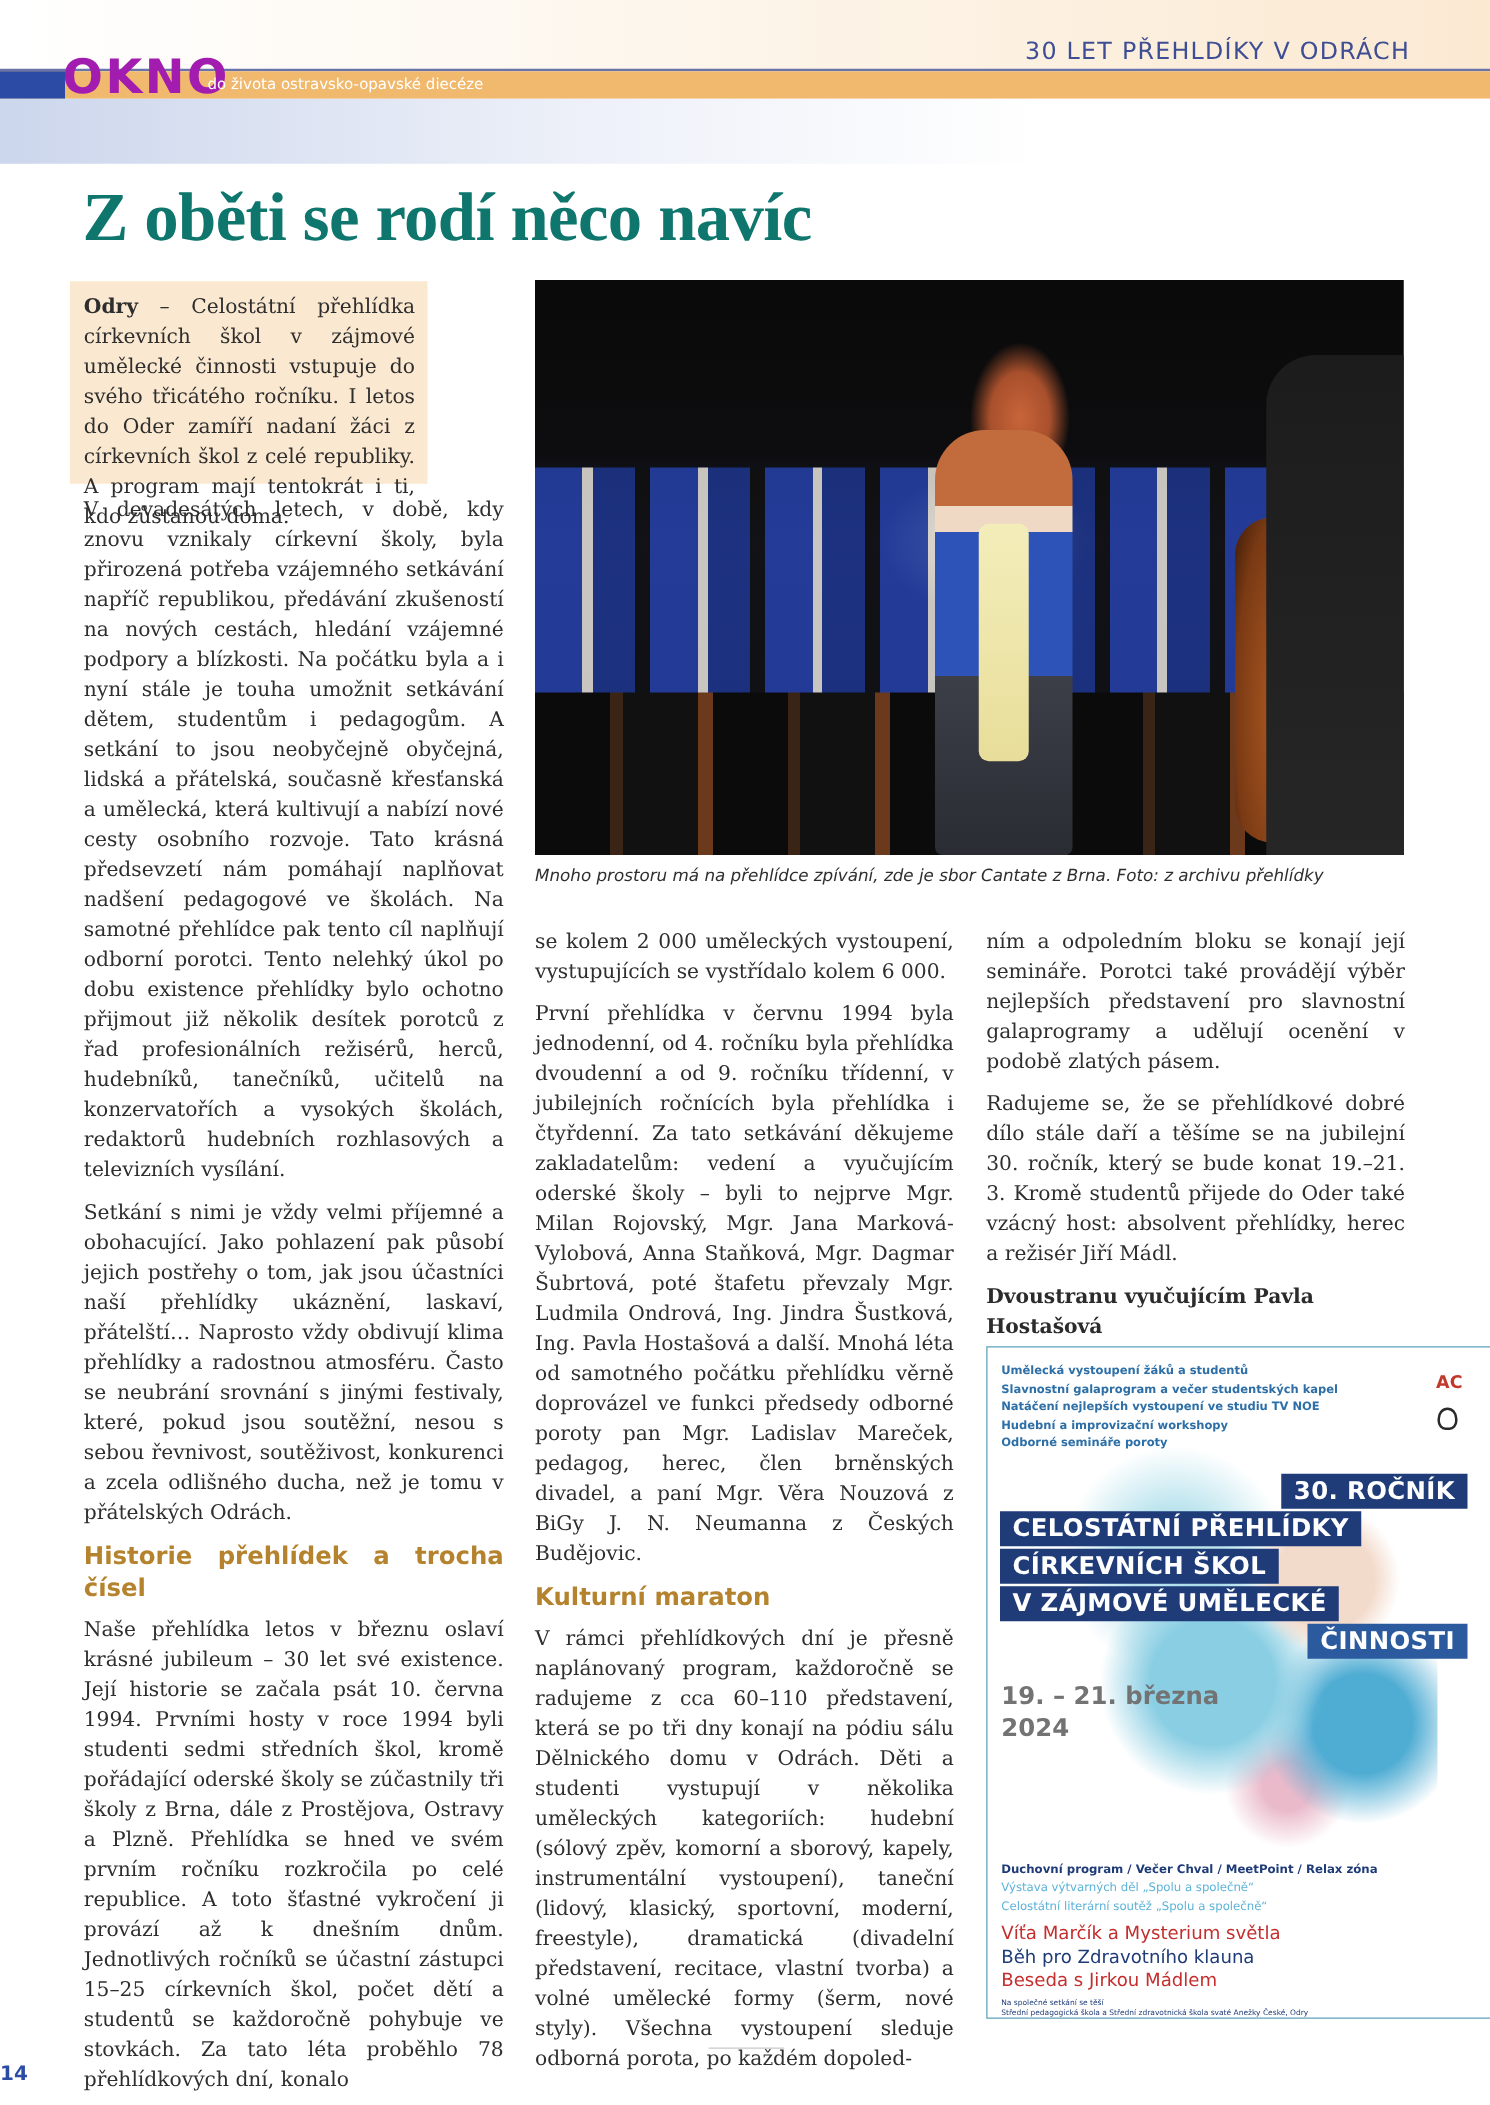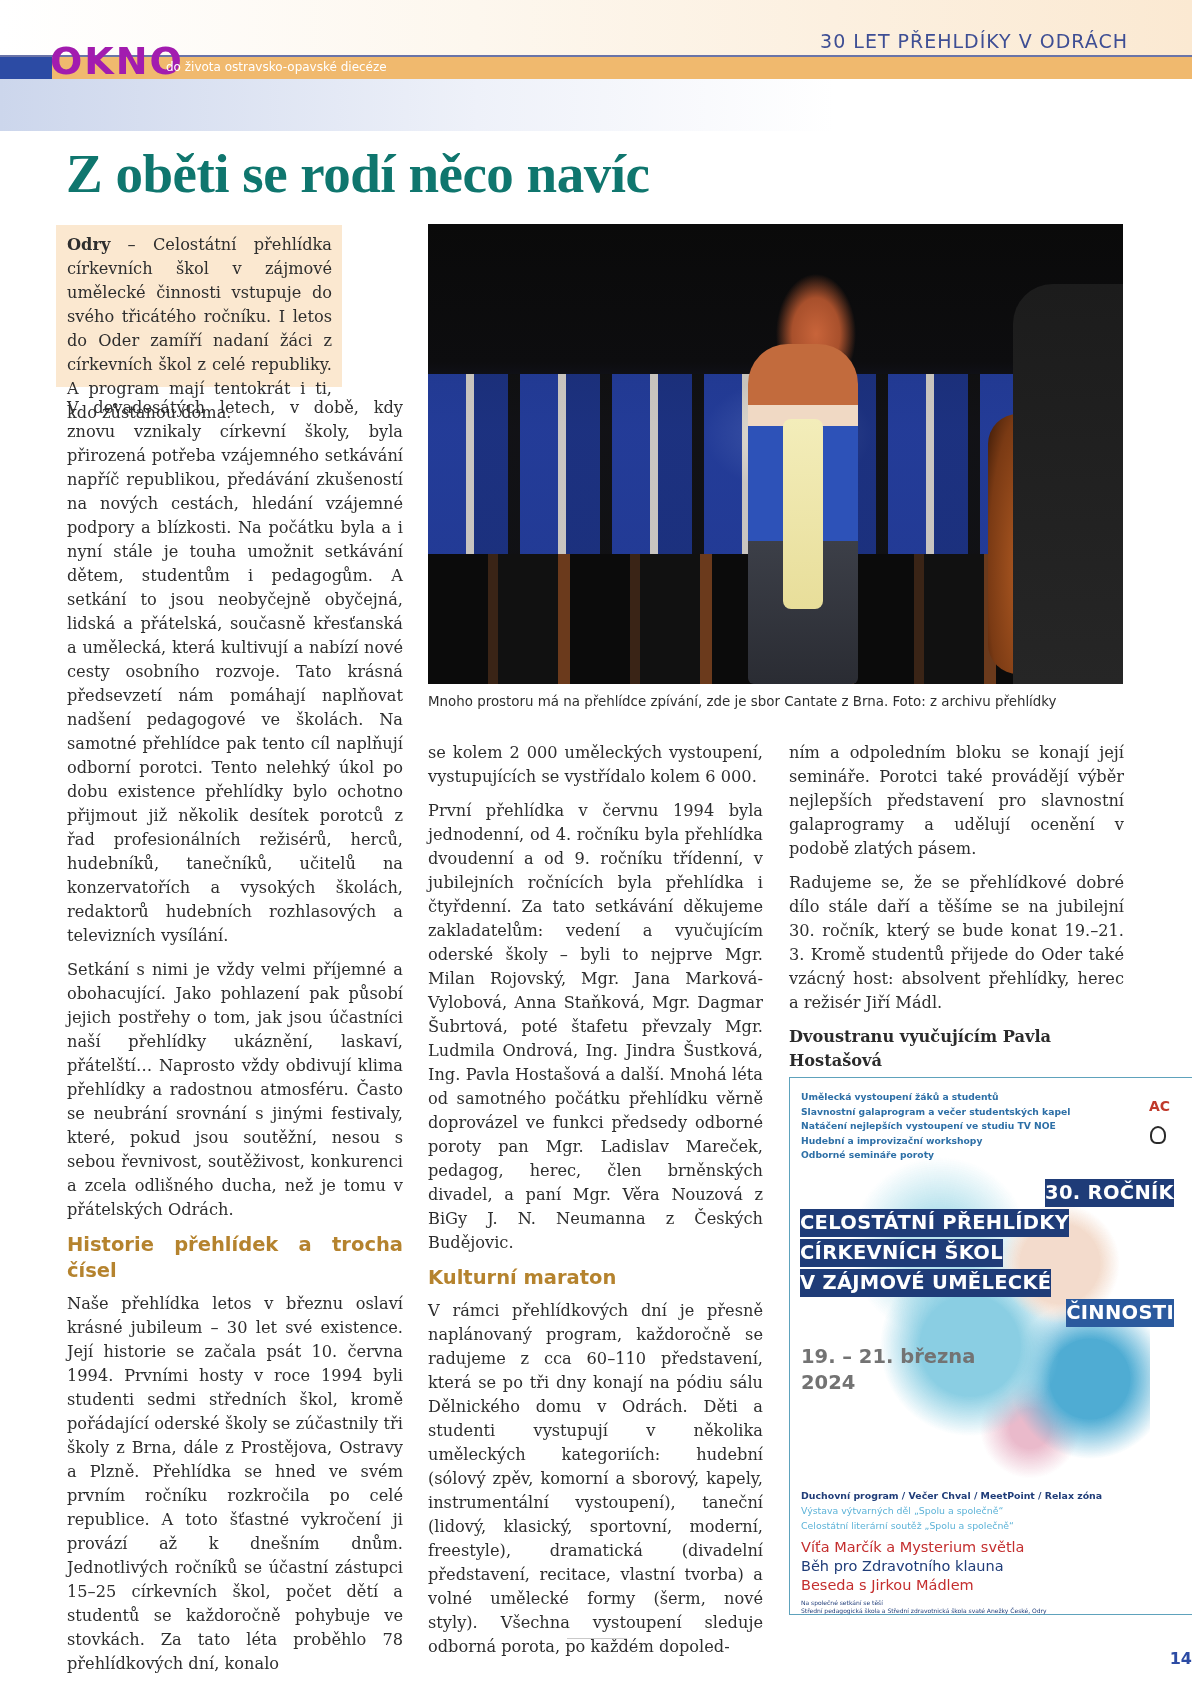--- a/index.html
+++ b/index.html
@@ -102,21 +102,21 @@
     background: radial-gradient(ellipse at 50% 60%, #b05a22 0%, #7a3a14 70%, #3a1a08 100%);
     border-radius: 30px;
   }
   .photo .conductor {
     position: absolute; right: 0; top: 60px; width: 110px; height: 400px;
     background: linear-gradient(180deg, #1c1c1c 0%, #262626 100%);
     border-radius: 40px 0 0 0;
   }
   .caption {
     position: absolute; left: 428px; top: 694px; width: 700px;
-    font-family: "DejaVu Sans", sans-serif; font-size: 13.4px; color: #2e2e2e;
+    font-family: "DejaVu Sans", sans-serif; font-style: italic; font-size: 13.4px; color: #2e2e2e;
     white-space: nowrap;
   }
 
   
   .poster {
     position: absolute; left: 789px; top: 1077px; width: 404px; height: 538px;
     border: 1.5px solid #5ea2bc; background: #ffffff; overflow: hidden;
     font-family: "DejaVu Sans", sans-serif;
   }
   .poster .splash {
@@ -135,21 +135,21 @@
   }
   .poster .logo-ac {
     position: absolute; right: 22px; top: 20px; font-size: 14px; font-weight: bold; color: #c0392b;
   }
   .poster .logo-seal {
     position: absolute; right: 26px; top: 48px; width: 16px; height: 18px;
     border: 2px solid #2a2a2a; border-radius: 50% 50% 40% 40%;
   }
   .poster .banner {
     position: absolute; background: #1f3c78; color: #ffffff; font-weight: bold;
-    font-size: 19.5px; line-height: 28px; padding: 0 0; letter-spacing: 0.3px; white-space: nowrap;
+    font-size: 19.5px; line-height: 28px; padding: 0 10px; letter-spacing: 0.3px; white-space: nowrap;
   }
   .poster .b1 { right: 18px; top: 101px; background: #1f3c78; }
   .poster .b2 { left: 10px; top: 131px; }
   .poster .b3 { left: 10px; top: 161px; }
   .poster .b4 { left: 10px; top: 191px; }
   .poster .b5 { right: 18px; top: 221px; background: #2b5a9e; }
   .poster .date {
     position: absolute; left: 11px; top: 266px; font-size: 19.5px; font-weight: bold;
     color: #737373; line-height: 26px;
   }
@@ -162,21 +162,21 @@
     position: absolute; left: 11px; top: 460px; font-size: 14.5px; line-height: 19px;
   }
   .poster .events .red { color: #c42e2e; }
   .poster .events .blue { color: #1f3c78; }
   .poster .foot {
     position: absolute; left: 11px; top: 521px; font-size: 6px; color: #1f3c78; line-height: 8px;
   }
 
   
   .pagenum {
-    position: absolute; left: 0; top: 1649px; width: 1192px; text-align: right;
+    position: absolute; left: 0; top: 1649px; width: 1192px; text-align: left;
     font-family: "DejaVu Sans", sans-serif; font-weight: bold; font-size: 16px; color: #2c4ba4;
   }
   .pagenum-rule {
     position: absolute; left: 567px; top: 1638px; width: 60px; height: 1px; background: #c9c9c9;
   }
 </style>
 </head>
 <body>
 
 <div class="hdr-top"></div>

